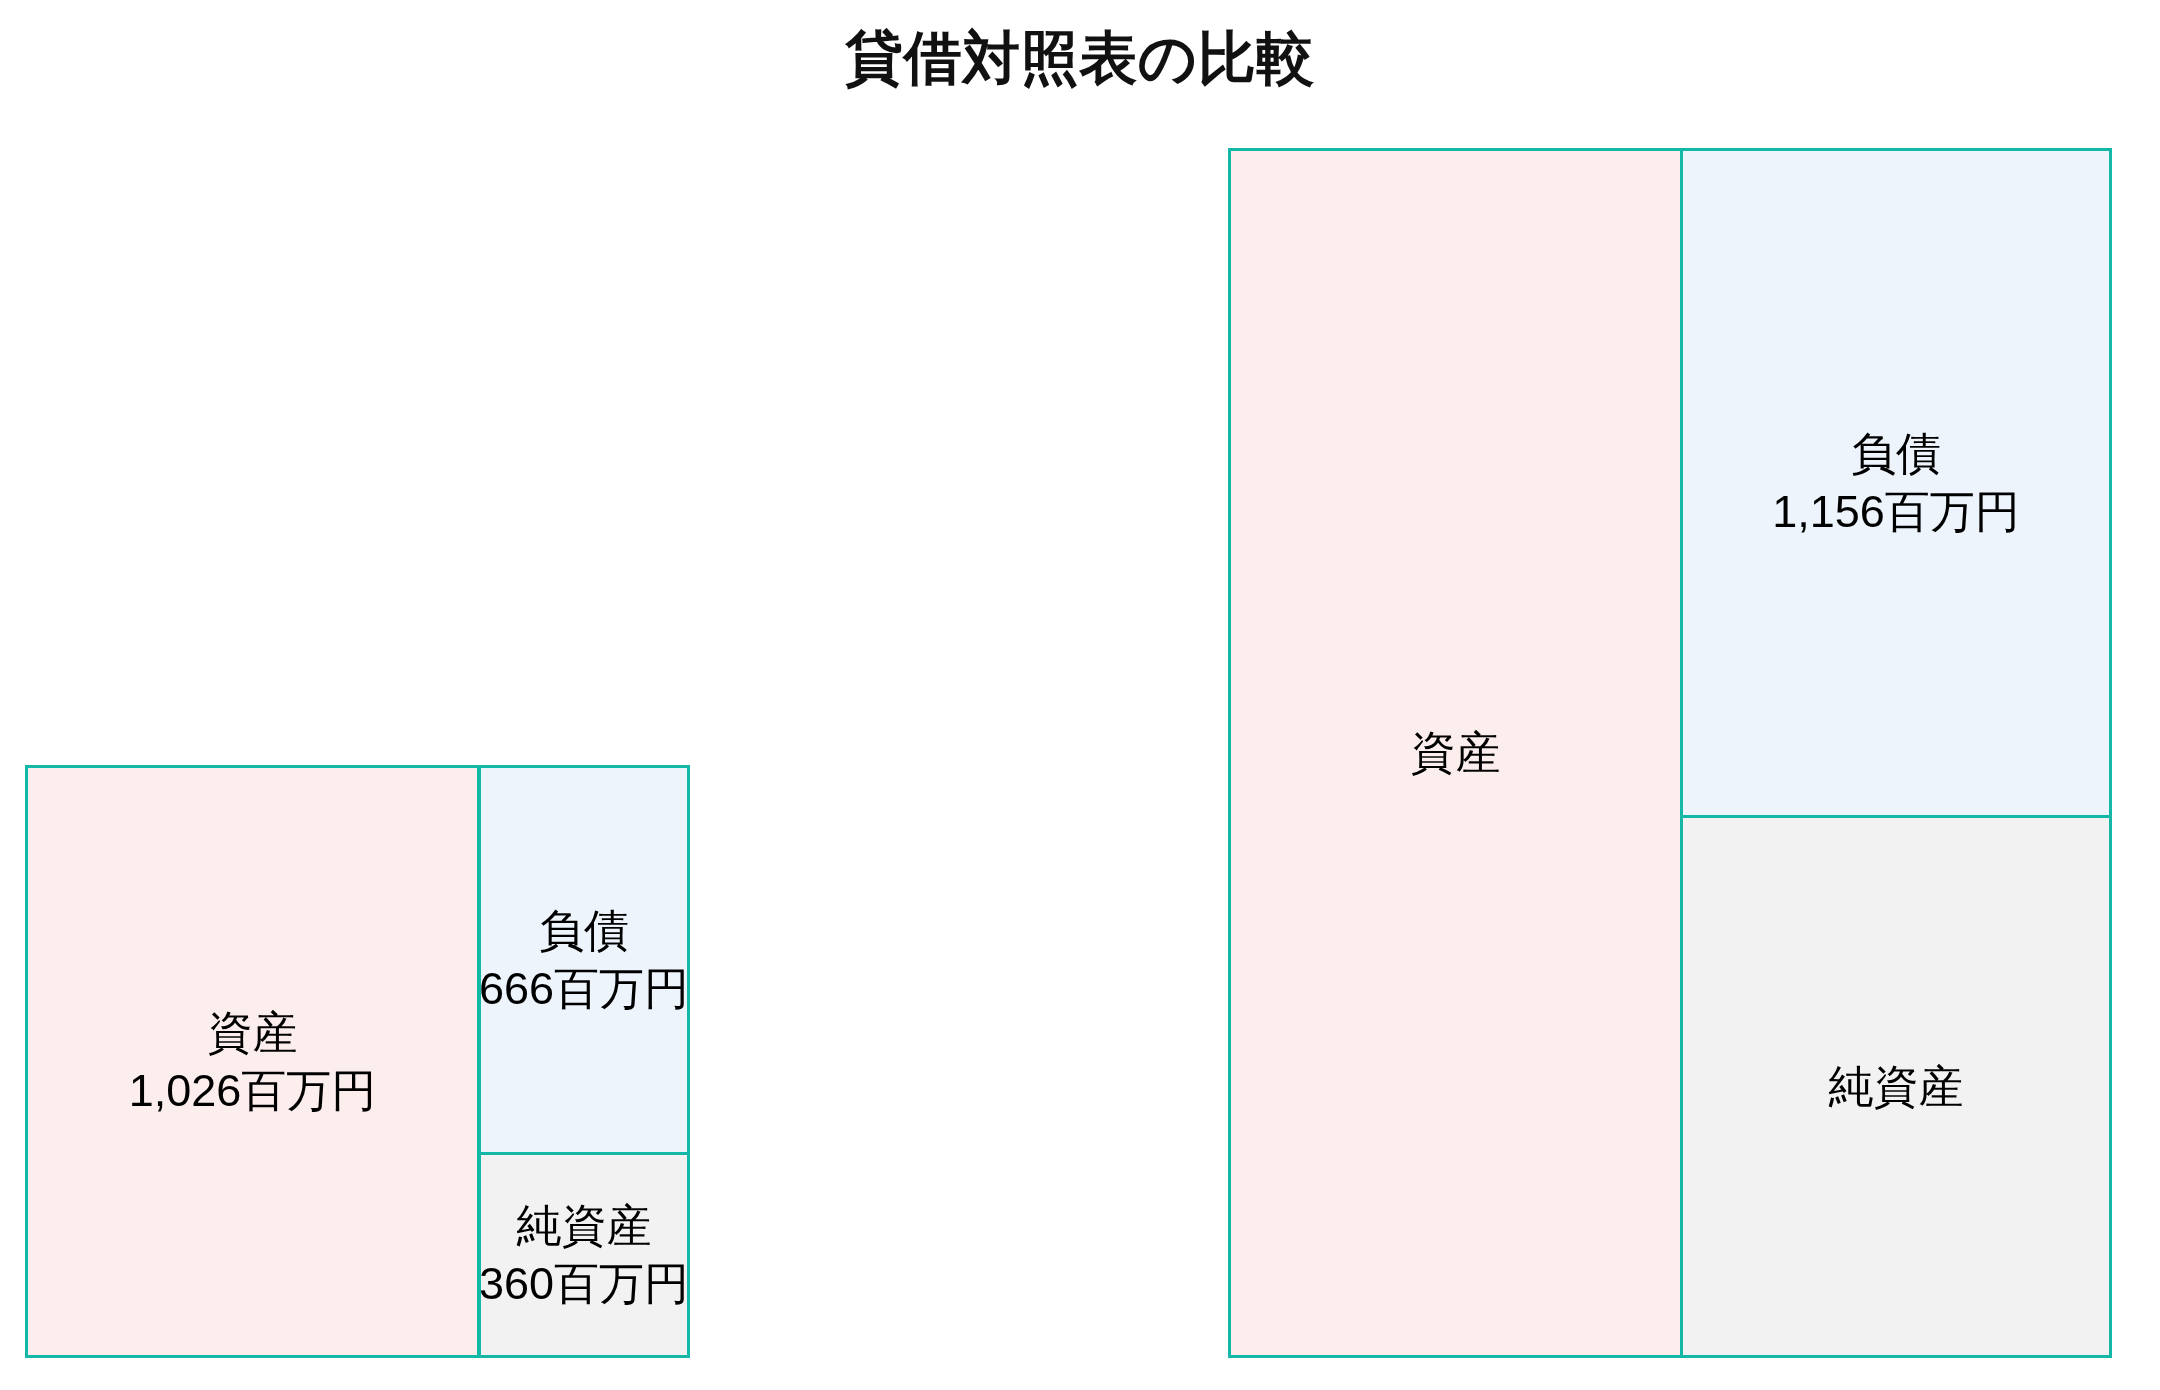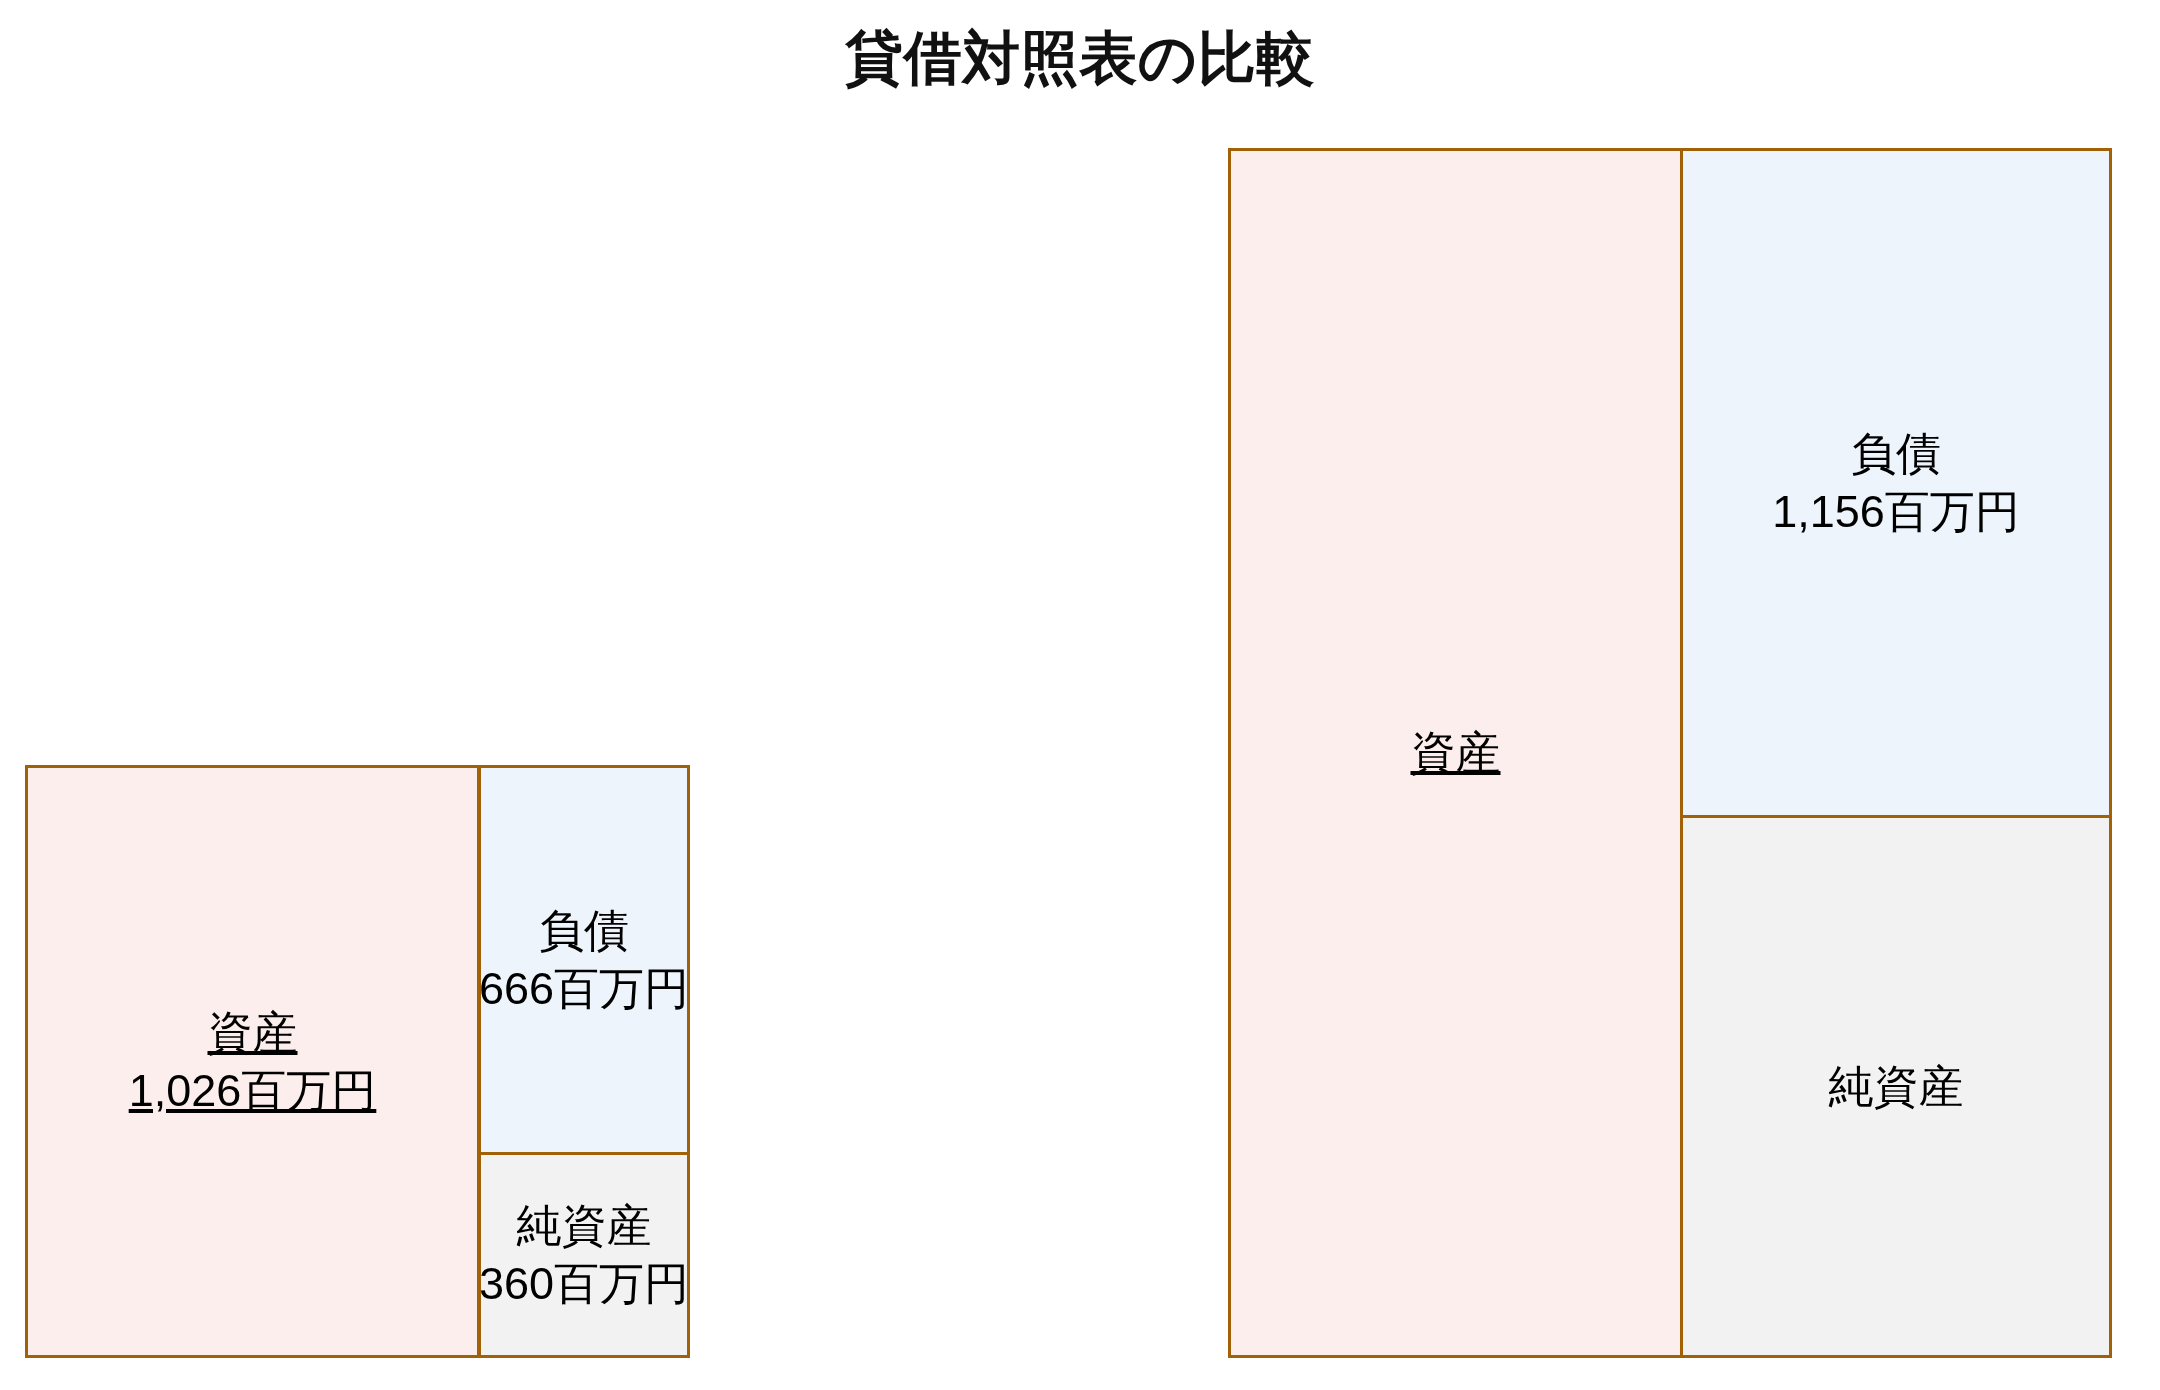--- a/index.html
+++ b/index.html
@@ -38,41 +38,41 @@
   }
 
   
   .bs-group {
     position: absolute;
   }
 
   .bs-box {
     position: absolute;
     box-sizing: border-box;
-    border: 3px solid #a16207;
+    border: 3px solid #14b8a6;
     display: flex;
     align-items: center;
     justify-content: center;
     overflow: hidden;
   }
 
   .bs-label {
     text-align: center;
     font-size: 45px;
     line-height: 1.28;
     color: #000000;
     white-space: nowrap;
     padding: 0 6px;
   }
   .bs-label .amt {
     display: block;
   }
 
   
-  .fill-asset     { background: #FCEEEC; text-decoration: underline; }
+  .fill-asset     { background: #FCEEEC; }
   .fill-liability { background: #EDF4FC; }
   .fill-equity    { background: #F3F2F2; }
 
   
   #left-asset-box {
     left: 25px;  top: 765px;
     width: 455px; height: 593px;
   }
   #left-liability-box {
     left: 478px; top: 765px;

